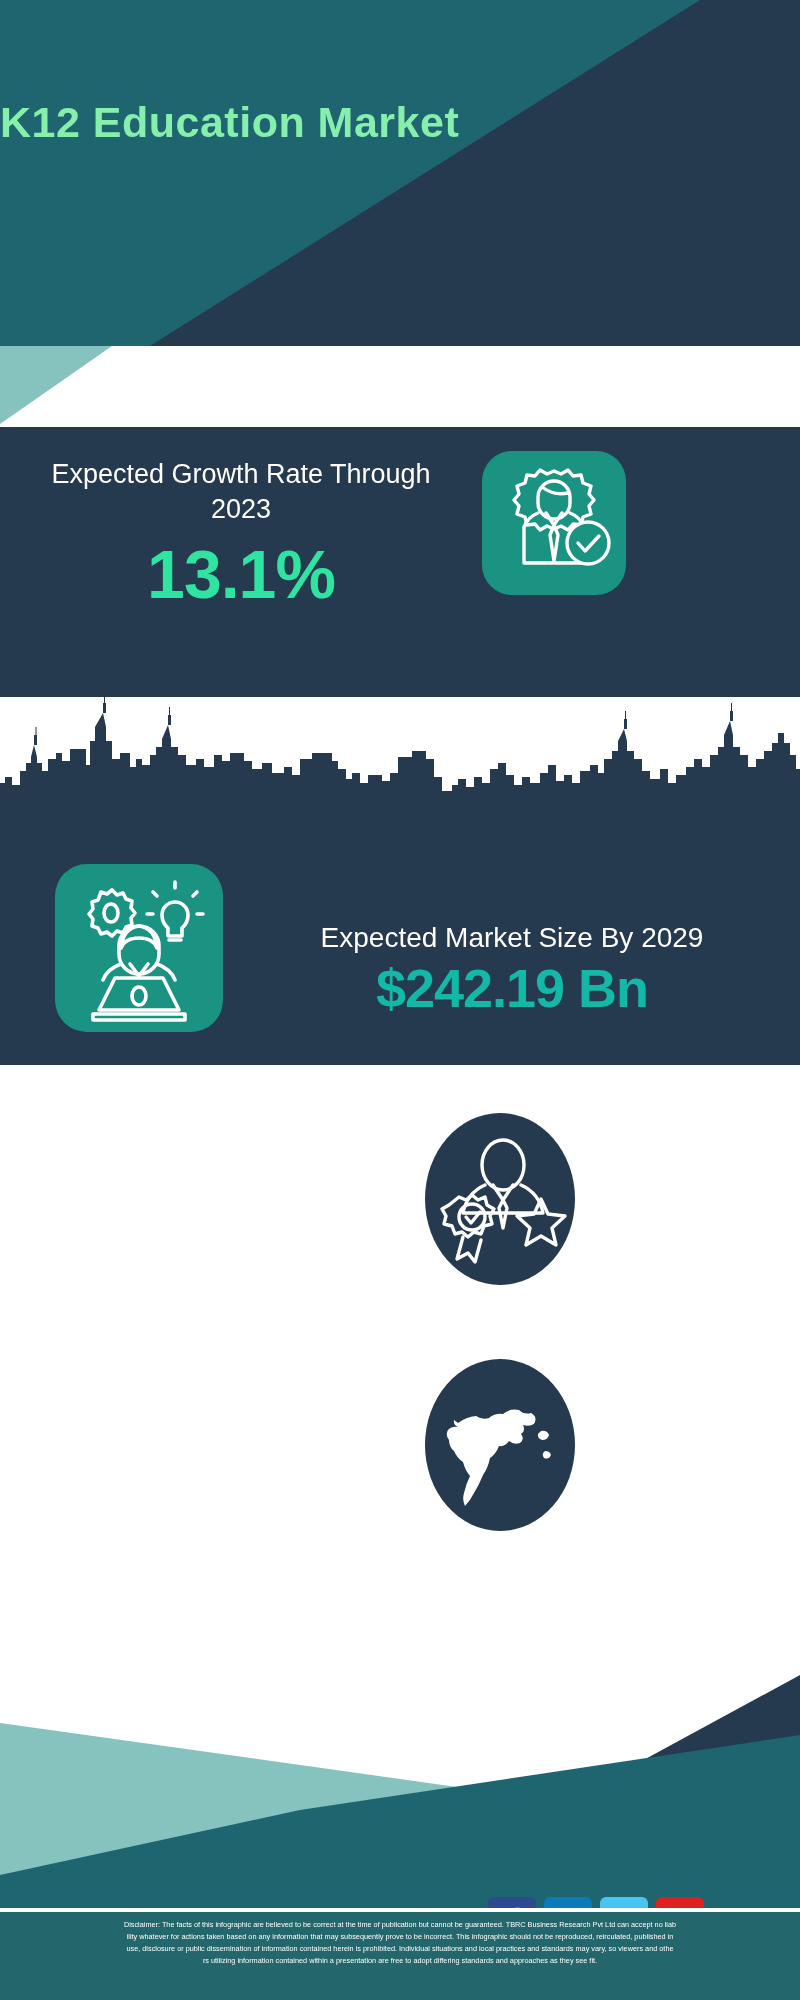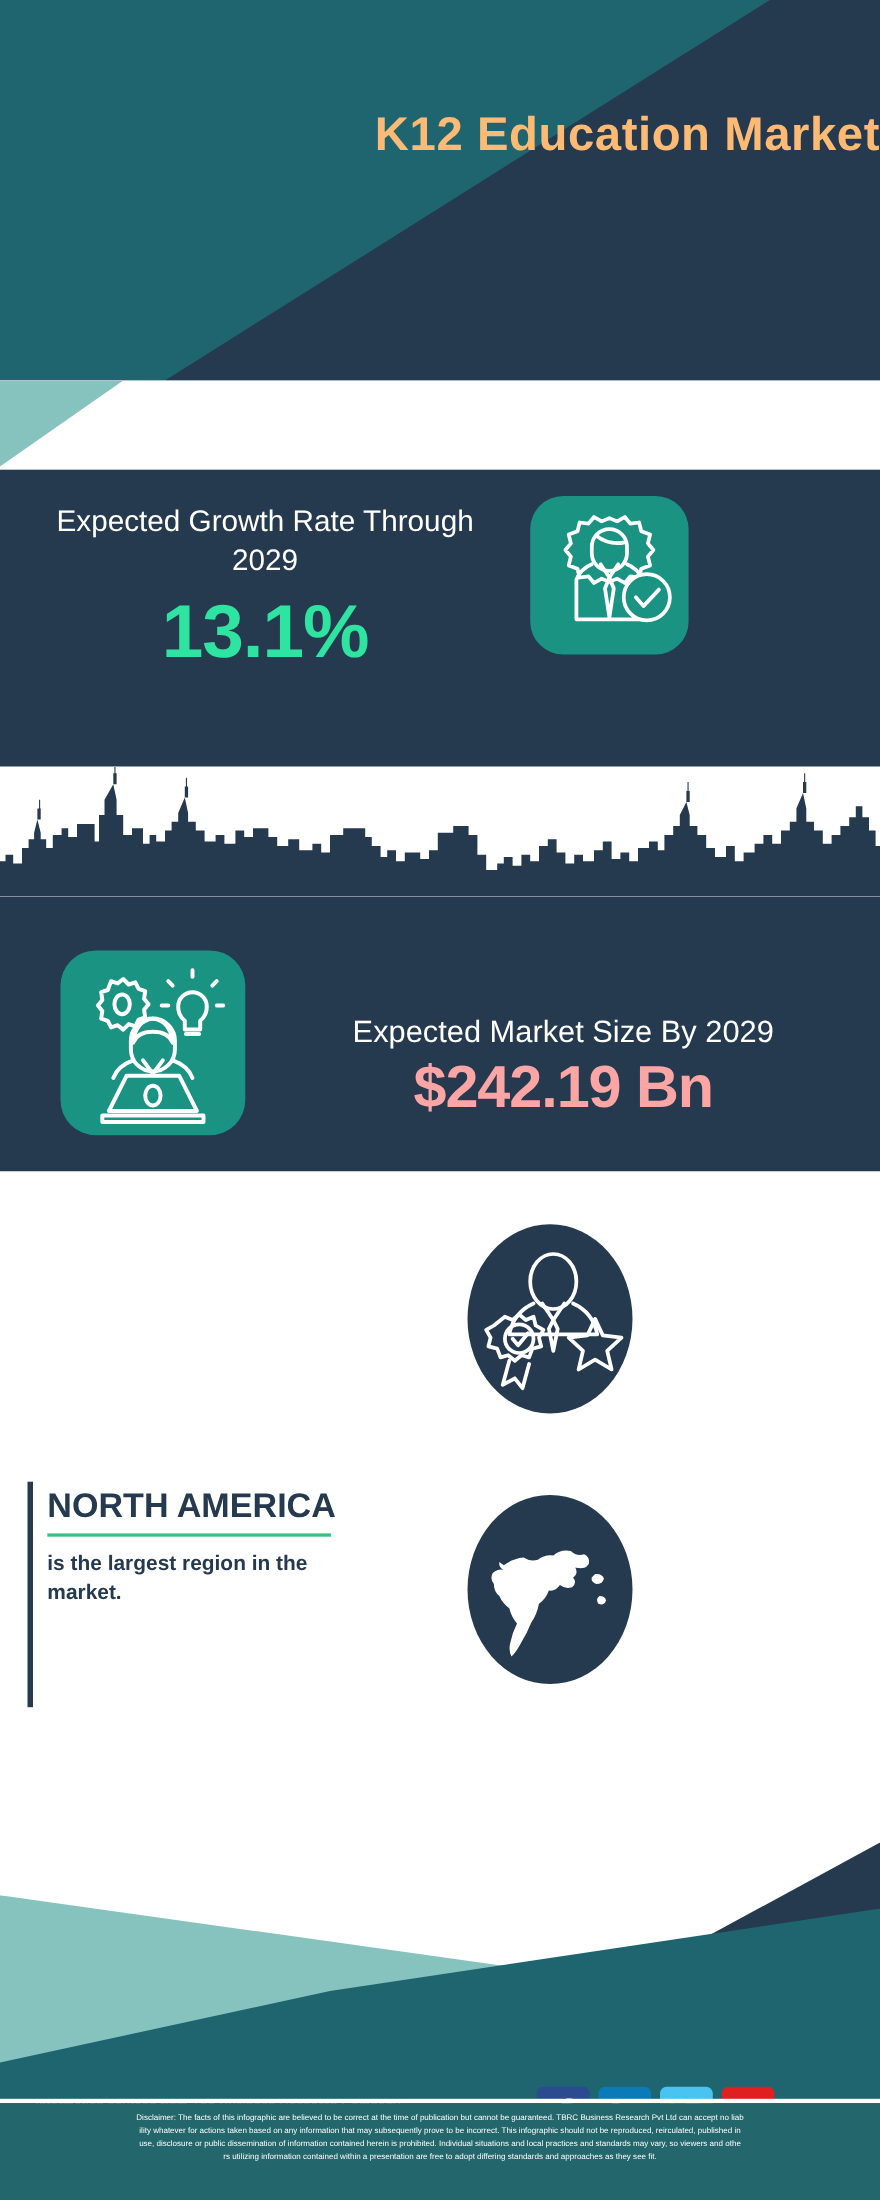--- a/index.html
+++ b/index.html
@@ -30,22 +30,22 @@
     position: absolute;
     left: 0; top: 0;
     width: 800px; height: 346px;
     background: #25394f;
     clip-path: polygon(700px 0, 800px 0, 800px 346px, 150px 346px);
   }
   .header-title {
     position: absolute;
     left: 0; top: 98px;
     width: 800px;
-    text-align: right;
-    color: #fdba74;
+    text-align: left;
+    color: #86efac;
     font-size: 43px;
     font-weight: bold;
     letter-spacing: 0.5px;
     font-family: "Liberation Sans", sans-serif;
   }
 
   
   .band-white {
     position: absolute;
     left: 0; top: 346px;
@@ -128,21 +128,21 @@
     color: #ffffff;
     font-size: 28px;
     line-height: 36px;
     margin-top: 39px;
   }
   .market-value {
     position: absolute;
     left: 238px; top: 142px;
     width: 548px;
     text-align: center;
-    color: #fca5a5;
+    color: #14b8a6;
     font-size: 54px;
     font-weight: bold;
     letter-spacing: -1px;
   }
 
   
   .content {
     position: absolute;
     left: 0; top: 1065px;
     width: 800px; height: 560px;
@@ -261,21 +261,21 @@
   <div class="header">
     <div class="header-diag"></div>
     <div class="header-title">K12 Education Market</div>
   </div>
 
   <div class="band-white">
     <div class="band-tri"></div>
   </div>
 
   <div class="growth">
-    <div class="growth-label">Expected Growth Rate Through 2029</div>
+    <div class="growth-label">Expected Growth Rate Through 2023</div>
     <div class="growth-value">13.1%</div>
     <div class="icon-box-1">
       <svg width="144" height="144" viewBox="0 0 144 144" fill="none" stroke="#ffffff" stroke-width="3.4" stroke-linecap="round" stroke-linejoin="round">
         <path d="M72 30 a16 16 0 0 1 16 16 v6 a16 16 0 0 1 -32 0 v-6 a16 16 0 0 1 16 -16z"></path>
         <path d="M60 36 q12 9 26 6"></path>
         <path d="M56 62 q-10 4 -14 14 v36 h60 v-36 q-4 -10 -14 -14"></path>
         <path d="M64 62 l8 12 l8 -12"></path>
         <path d="M72 74 l-4 10 l4 26 l4 -26 z"></path>
         <path d="M72 20 l7 3 l7 -4 l5 6 l8 -1 l2 8 l8 3 l-2 8 l5 6 l-5 6 l2 8 l-8 3 l-2 8 l-8 -1 l-5 6 l-7 -4 l-7 3 l-7 -3 l-7 4 l-5 -6 l-8 1 l-2 -8 l-8 -3 l2 -8 l-5 -6 l5 -6 l-2 -8 l8 -3 l2 -8 l8 1 l5 -6 l7 4 z" stroke-width="3.4" fill="none"></path>
         <circle cx="106" cy="92" r="21" fill="#1a9383"></circle>
@@ -335,28 +335,20 @@
 
         <path d="M34 84 l7 3 l6 -5 l6 5 l7 -3 l2 8 l7 4 l-4 7 l2 8 l-8 2 l-3 8 l-7 -2 l-6 5 l-6 -5 l-7 2 l-3 -8 l-8 -2 l2 -8 l-4 -7 l7 -4 z"></path>
         <circle cx="47" cy="104" r="13"></circle>
         <path d="M41 104 l5 6 l9 -11"></path>
         <path d="M38 124 l-6 22 l11 -6 l7 9 l6 -22"></path>
 
         <path d="M116 86 l7 15 l17 2 l-13 12 l4 17 l-15 -9 l-15 9 l4 -17 l-13 -12 l17 -2 z"></path>
       </svg>
     </div>
 
-    <div class="info-block" style="left:25px; top:282px; width:420px; height:205px;">
-      <div class="info-bar" style="height:205px;"></div>
-      <div style="position:absolute; left:18px; top:4px; width:360px;">
-        <div class="info-title">NORTH AMERICA</div>
-        <div class="info-rule" style="width:258px;"></div>
-        <div class="info-text" style="max-width:290px;">is the largest region in the market.</div>
-      </div>
-    </div>
 
     <div class="circle-icon" style="left:425px; top:294px; width:150px; height:172px;">
       <svg width="150" height="172" viewBox="0 0 150 172">
         <path fill="#ffffff" d="M33 64 q8 -6 18 -7 q6 4 13 2 q6 -5 14 -4 q7 -6 16 -4 q5 5 12 3 q6 3 4 9 q-5 4 -12 3 q3 6 -2 9 q4 5 -1 9 q-6 2 -11 -2 q-4 6 -10 5 q-3 8 -9 12 q-2 10 -7 17 q-4 10 -9 18 q-4 8 -9 13 q-3 -6 -1 -13 q2 -9 6 -17 q-5 -6 -7 -14 q-6 -4 -9 -11 q-5 -4 -5 -11 q-4 -5 -1 -10 q4 -4 10 -3 q-5 -2 -4 -7 z"></path>
         <path fill="#ffffff" d="M96 58 q7 -3 13 0 q3 5 -2 8 q-7 2 -12 -2 q-2 -4 1 -6z"></path>
         <path fill="#ffffff" d="M116 72 q6 -1 8 4 q-1 5 -7 5 q-5 -2 -4 -6z"></path>
         <path fill="#ffffff" d="M120 92 q5 0 6 4 q-2 5 -7 3 q-3 -4 1 -7z"></path>
       </svg>
     </div>
 

